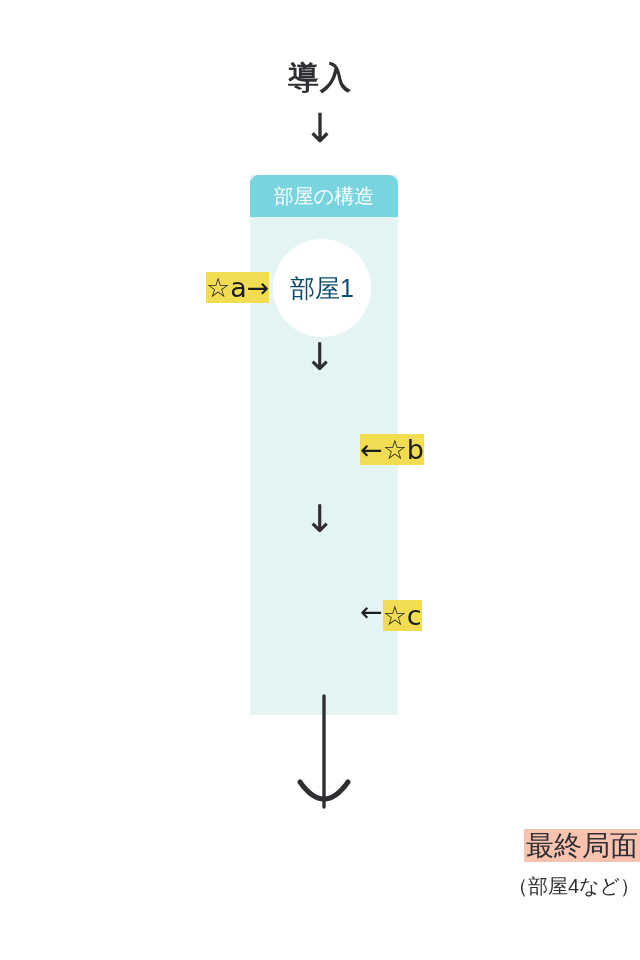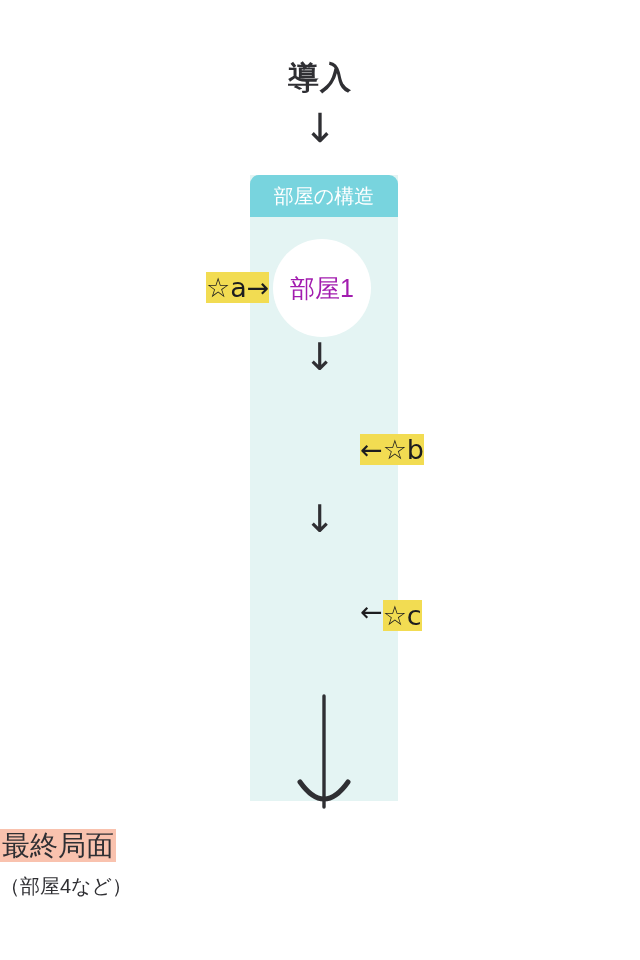--- a/index.html
+++ b/index.html
@@ -62,21 +62,21 @@
   .arrow-mid-2 {
     top: 500px;
     font-size: 38px;
   }
 
   
   .panel {
     left: 250px;
     top: 175px;
     width: 148px;
-    height: 626px;
+    height: 540px;
     background: #e4f4f3;
   }
   .panel-header {
     position: absolute;
     left: 0;
     top: 0;
     width: 148px;
     height: 42px;
     background: #78d4de;
     border-top-left-radius: 9px;
@@ -105,21 +105,21 @@
   }
   .room-label {
     position: absolute;
     left: 0;
     top: 0;
     width: 98px;
     height: 98px;
     line-height: 98px;
     text-align: center;
     font-size: 25px;
-    color: #a21caf;
+    color: #0c4a6e;
     white-space: nowrap;
   }
   .room-1 { left: 273px; top: 239px; }
   .room-2 { left: 273px; top: 401px; }
   .room-3 { left: 273px; top: 563px; }
 
   
   .annot {
     font-size: 27px;
     line-height: 34px;
@@ -145,21 +145,21 @@
     left: 0;
     top: 694px;
     width: 640px;
     height: 125px;
   }
 
   
   .final-line {
     left: 0;
     width: 640px;
-    text-align: left;
+    text-align: right;
     white-space: nowrap;
     color: #2f2f33;
   }
   .final-main {
     top: 828px;
     font-size: 28px;
     line-height: 36px;
   }
   .final-main .hl-pink {
     background: #f9c2ae;

